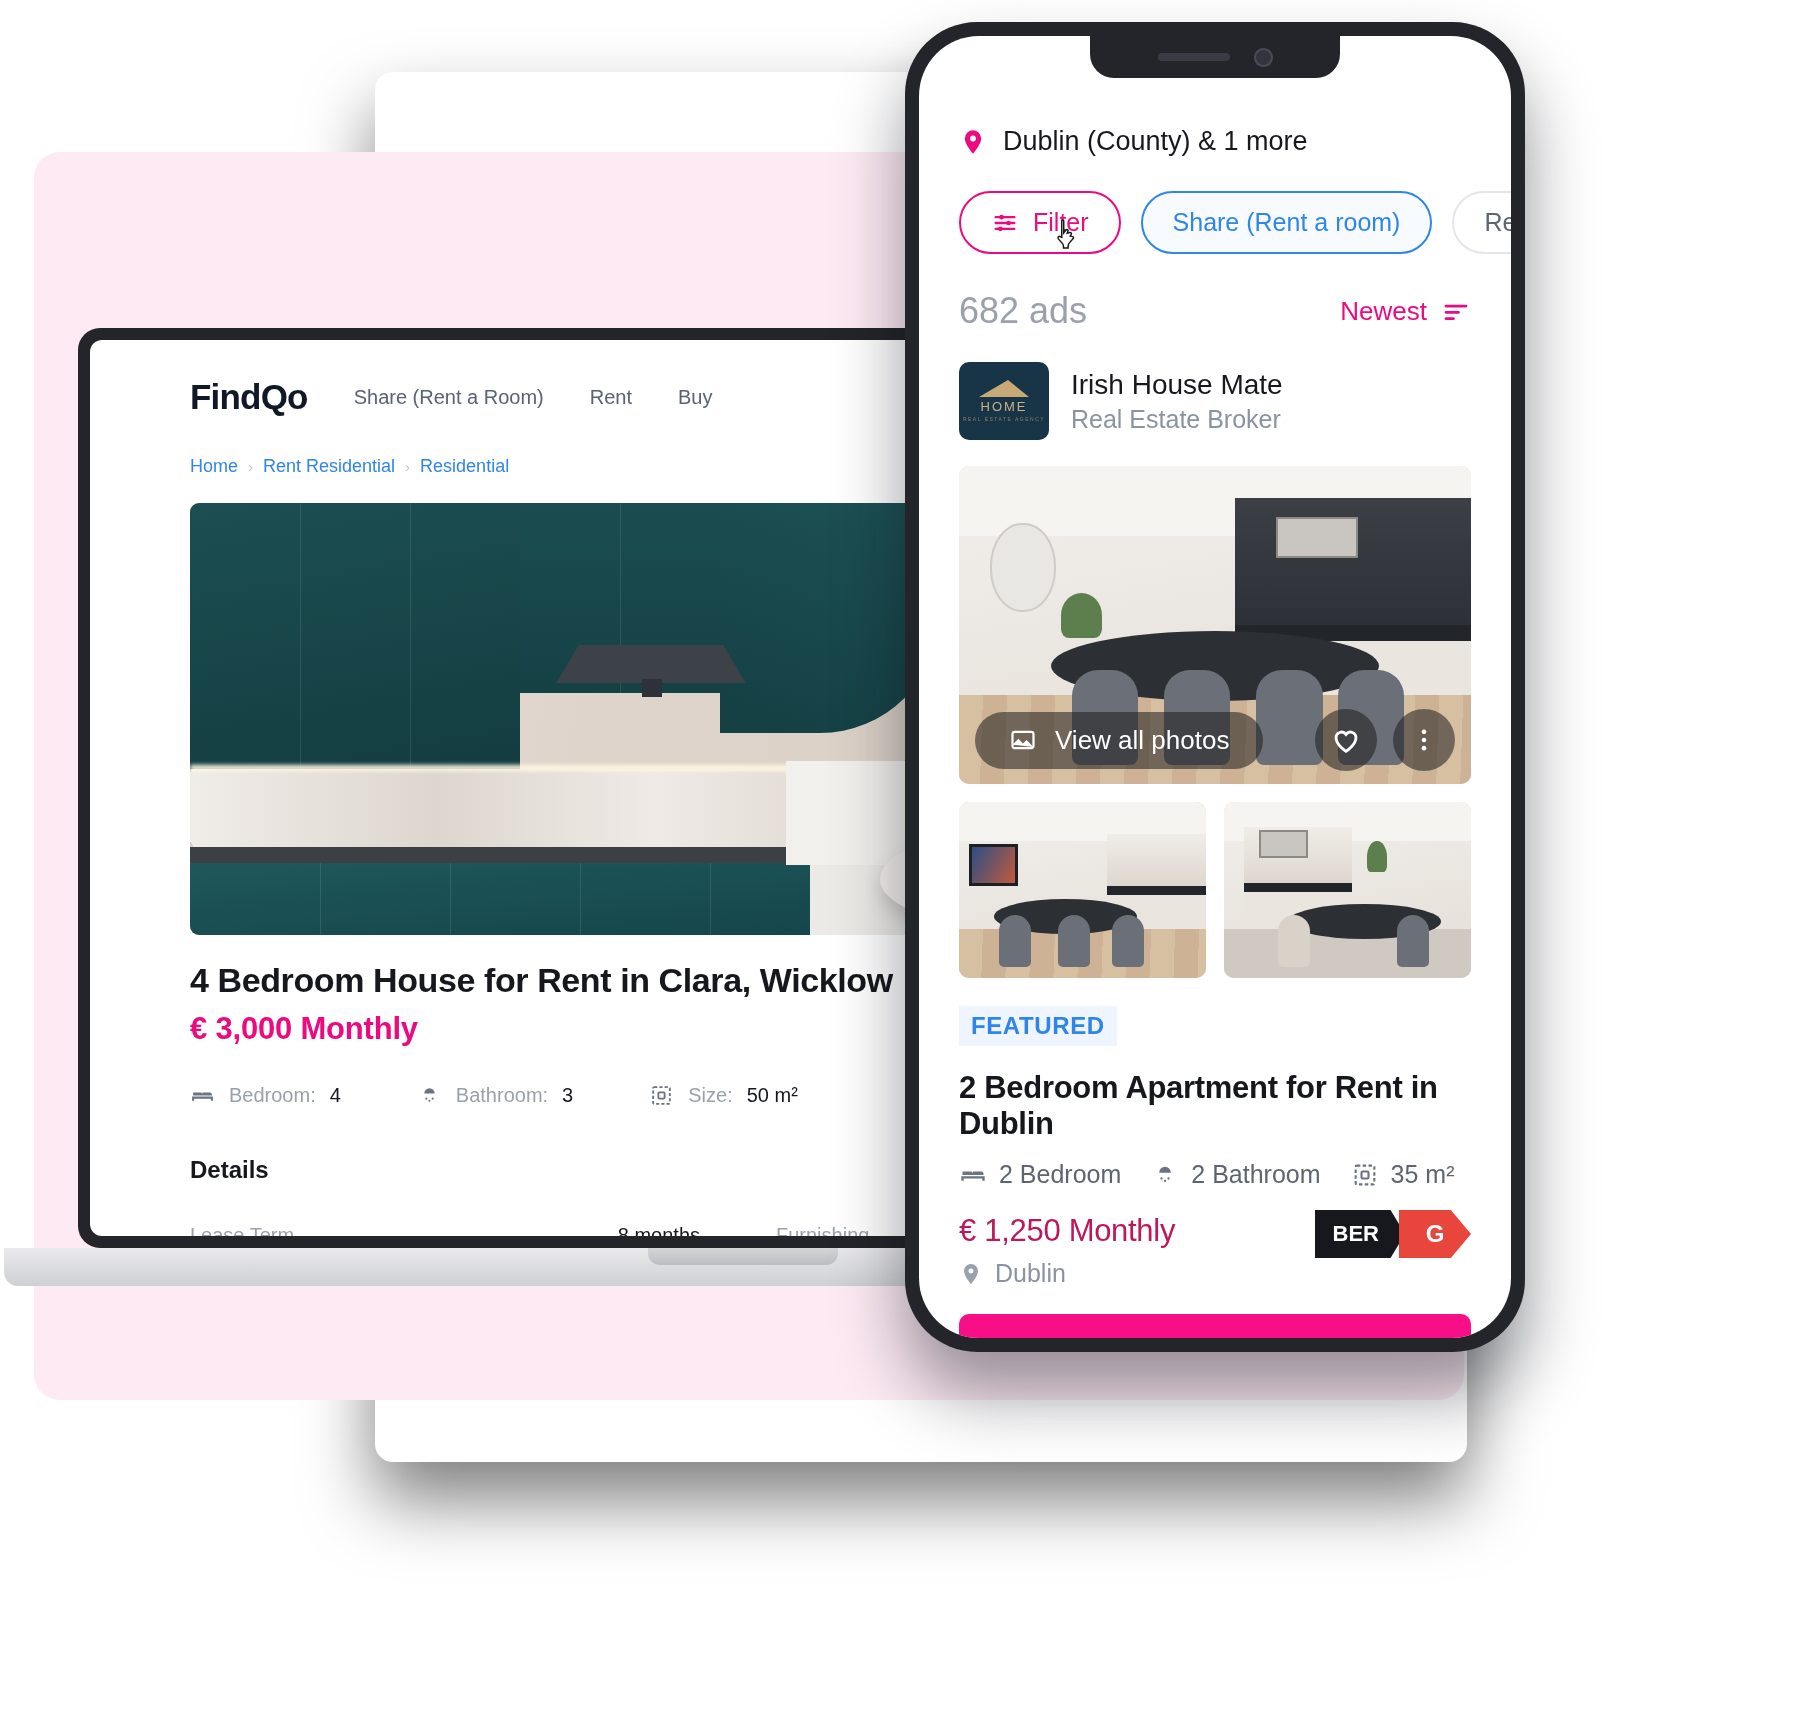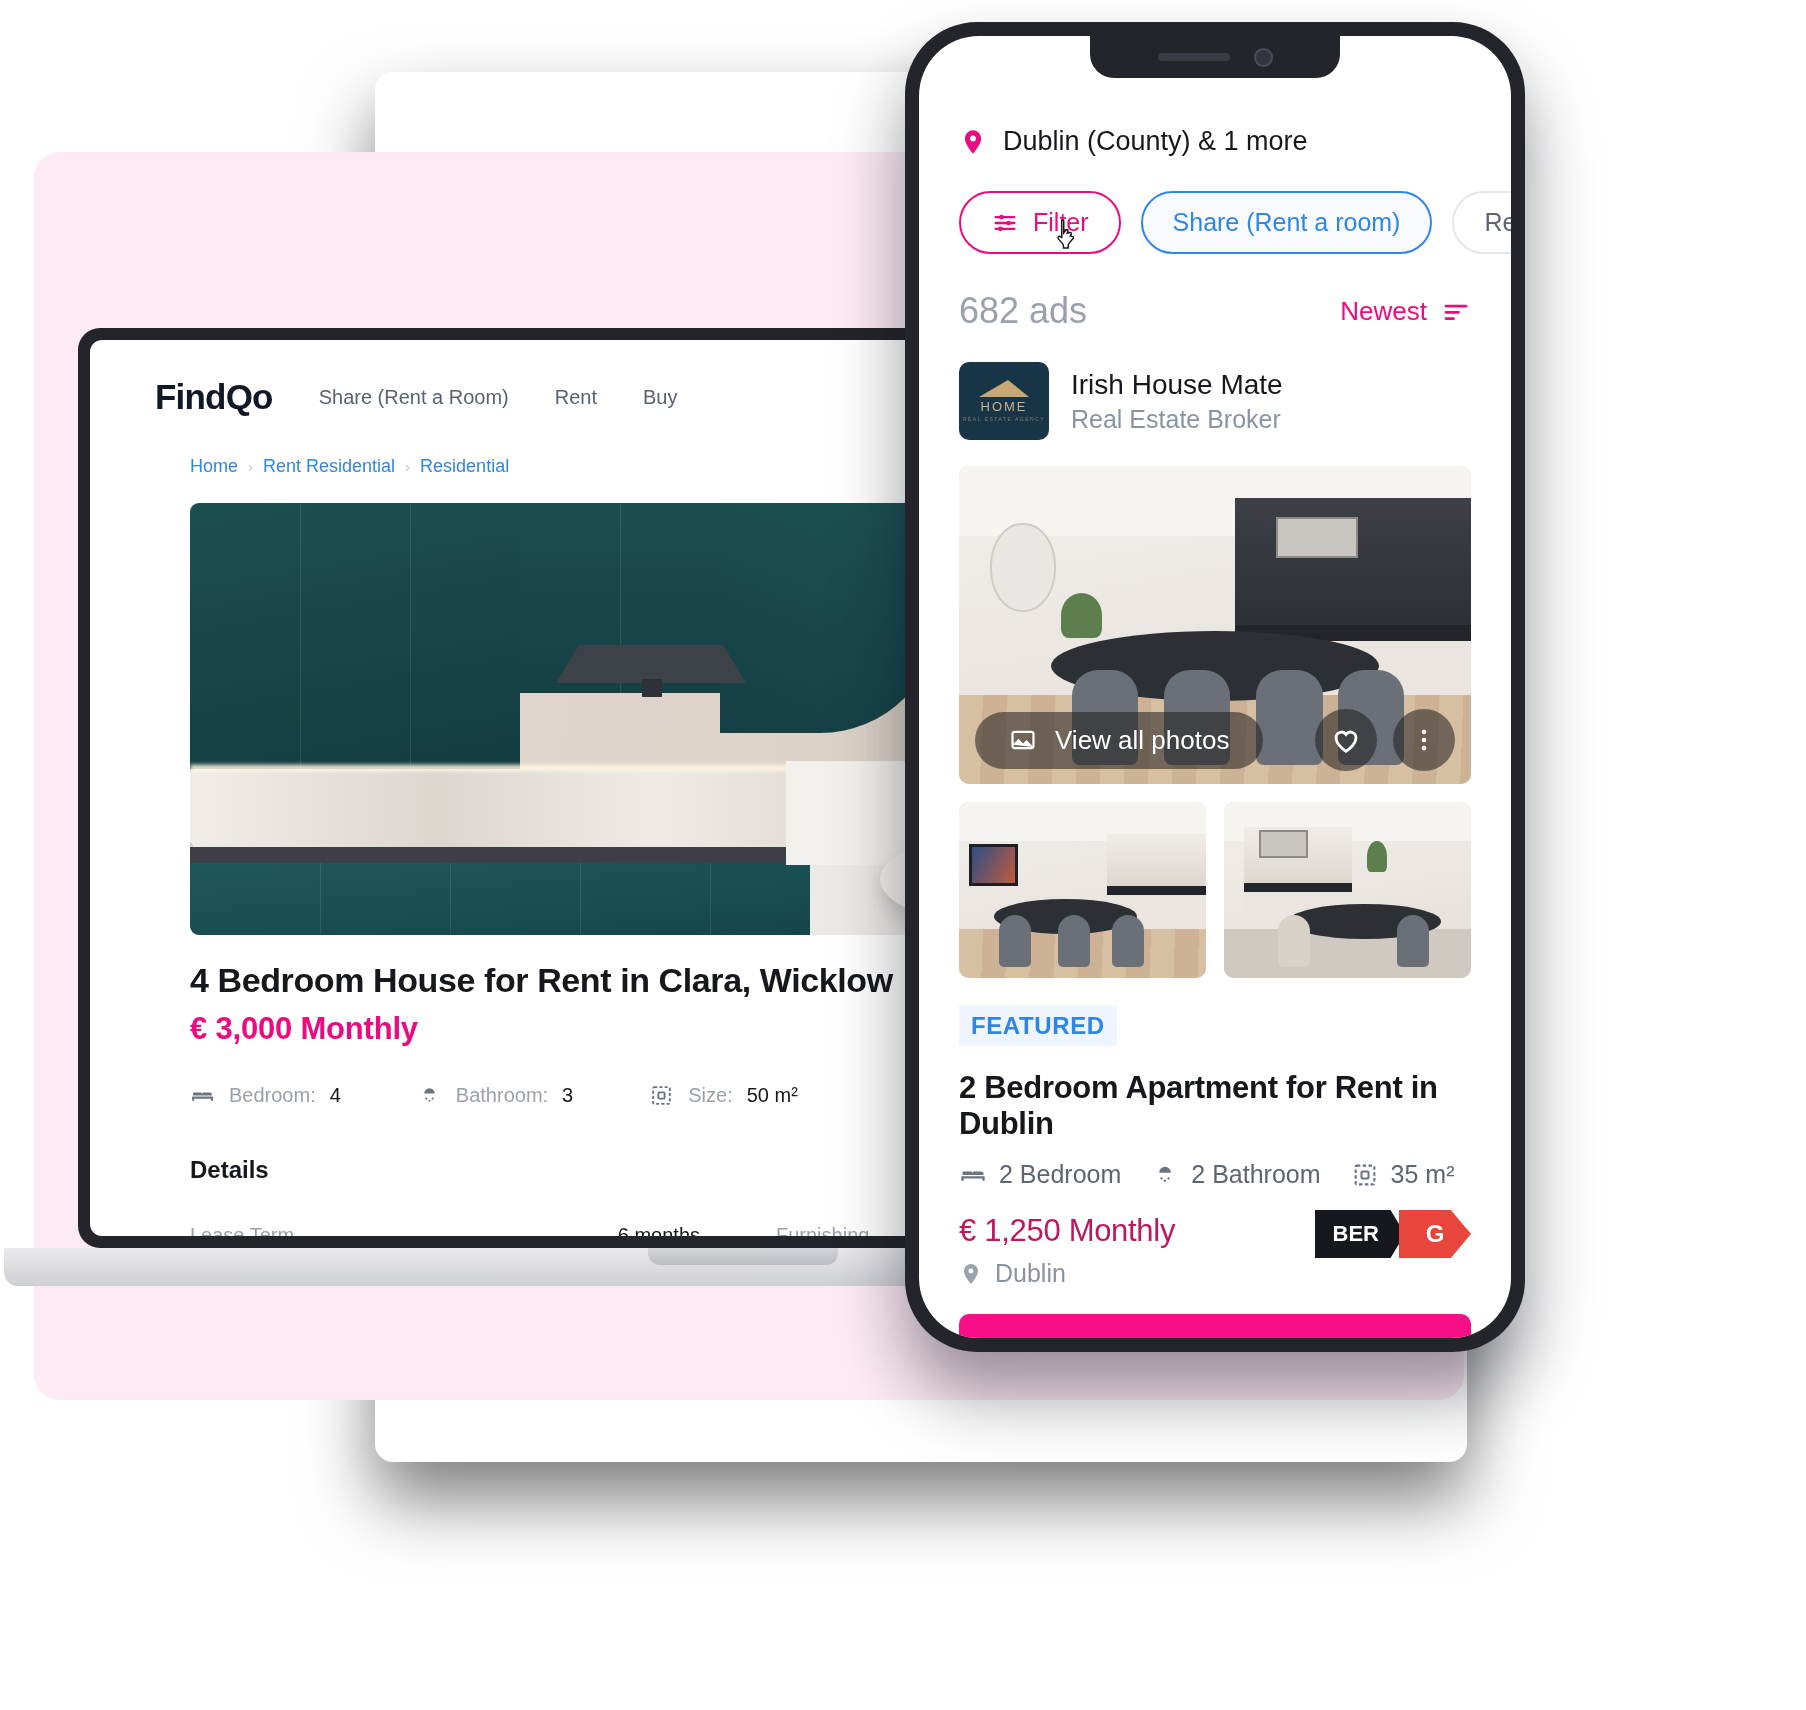--- a/index.html
+++ b/index.html
@@ -39,21 +39,21 @@
     background: linear-gradient(#e9e9ec, #cfd0d4); border-radius: 0 0 14px 14px;
   }
   .laptop-notch {
     position: absolute; left: 50%; transform: translateX(-50%); top: 920px;
     width: 190px; height: 17px;
     background: linear-gradient(#d5d6da, #bcbdc2); border-radius: 0 0 12px 12px;
   }
 
   
   .site { padding: 28px 0 0 0; height: 100%; position: relative; }
-  .site-nav { display: flex; align-items: center; padding: 0 56px; gap: 46px; height: 58px; margin-left: 9px; }
+  .site-nav { display: flex; align-items: center; padding: 0 100px; gap: 46px; height: 58px; }
   .brand { font-size: 35px; font-weight: 700; color: #111827; letter-spacing: -.8px; }
   .nav-link { font-size: 20px; color: #596273; }
 
   .crumbs { display: flex; align-items: center; gap: 10px; padding: 30px 100px 0 100px; font-size: 18px; }
   .crumb { color: #2f86e8; }
   .crumb-sep { color: #b9c4d4; font-size: 15px; }
 
   .hero {
     margin: 26px 100px 0 100px; height: 432px;
     border-radius: 9px; overflow: hidden; position: relative;
@@ -312,21 +312,21 @@
               </span>
               <span>Size:</span>
               <b>50 m²</b>
             </div>
           </div>
 
           <div class="details-h">Details</div>
           <div class="det-table">
             <div class="det-row">
               <span class="det-k">Lease Term</span>
-              <span class="det-v">6 months</span>
+              <span class="det-v">8 months</span>
               <span class="det-gap"></span>
               <span class="det-k">Furnishing</span>
               <span class="det-v">Ser</span>
             </div>
 
           </div>
 
         </div>
       </div>
     </div>

